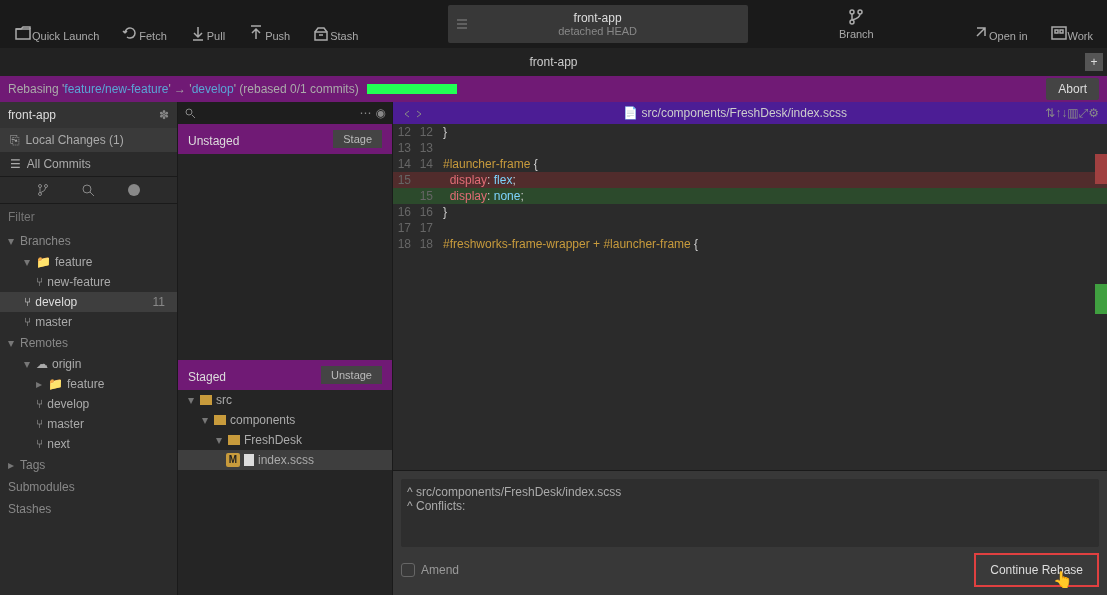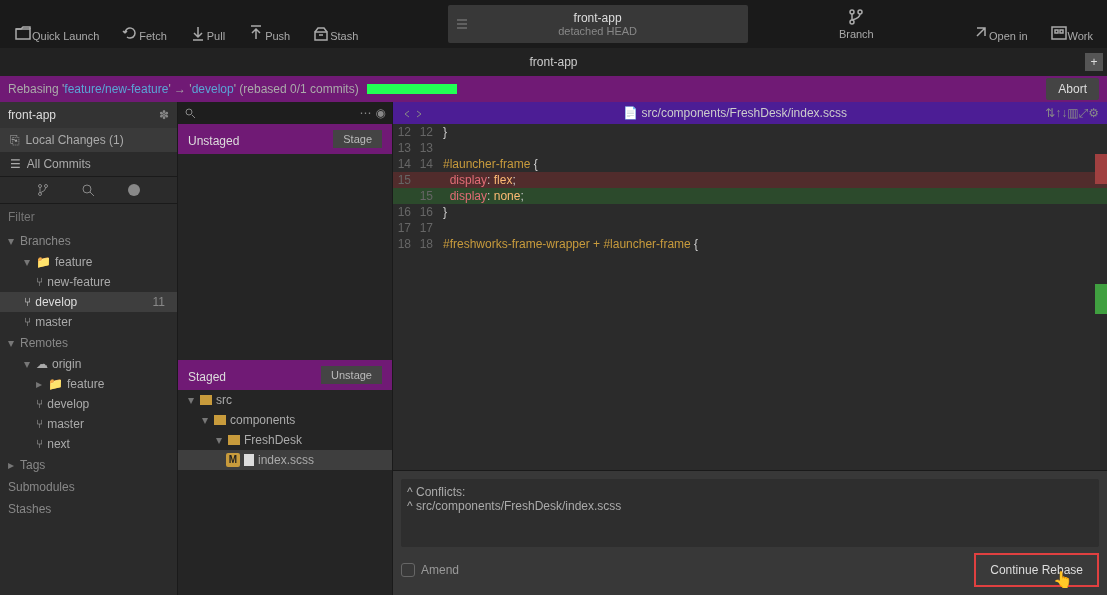--- a/index.html
+++ b/index.html
@@ -59,21 +59,21 @@
 .diff-header .path{flex:1;text-align:center;color:#ccc}
 .diff-header svg{width:12px;height:12px;stroke:#888;fill:none;cursor:pointer}
 .diff-content{flex:1;font-family:Consolas,monospace;font-size:12px;overflow:auto;position:relative}
 .diff-line{display:flex;min-height:16px;line-height:16px}
 .ln{width:22px;text-align:right;color:#666;padding-right:4px;flex-shrink:0}
 .code{padding-left:6px;white-space:pre;color:#ccc}
 .hunk{background:#333;color:#777}
 .del{background:#512c2c}
 .add{background:#2c4a2c}
 .prop{color:#e06c75}
-.val{color:#fdba74}
+.val{color:#7dd3fc}
 .sel-css{color:#c89b3c}
 .diff-ruler{position:absolute;right:0;top:0;width:12px;height:100%}
 .diff-ruler .mark-del{position:absolute;right:0;width:12px;height:30px;background:#a04040;top:30px}
 .diff-ruler .mark-add{position:absolute;right:0;width:12px;height:30px;background:#40a040;top:160px}
 .commit-area{background:#383838;border-top:1px solid #1a1a1a;padding:8px;display:flex;flex-direction:column;gap:6px}
 .commit-msg{background:#2e2e2e;padding:6px;border-radius:2px;font-family:monospace;font-size:12px;color:#aaa;min-height:68px}
 .commit-msg .line-count{float:right;color:#888}
 .commit-footer{display:flex;align-items:center;justify-content:space-between}
 .amend-chk{display:flex;align-items:flex-start;gap:6px;color:#999}
 .amend-chk .chk{width:14px;height:14px;border:1px solid #666;border-radius:3px}
@@ -330,22 +330,22 @@
           </div>
         </div>
       <div class="diff-ruler">
         <div class="mark-del"></div>
           <div class="mark-add"></div>
       </div>
     </div>
 
     <div class="commit-area">
       <div class="commit-msg">
+        <div>^      src/components/FreshDesk/index.scss</div>
         <div>^  Conflicts:</div>
-        <div>^      src/components/FreshDesk/index.scss</div>
       </div>
       <div class="commit-footer">
         <div class="amend-chk">
           <div class="chk"></div>
             <span>Amend</span>
         </div>
         <div class="continue-btn">
           <span>Continue Rebase</span>
           <span class="cursor-hand">👆</span>
         </div>

